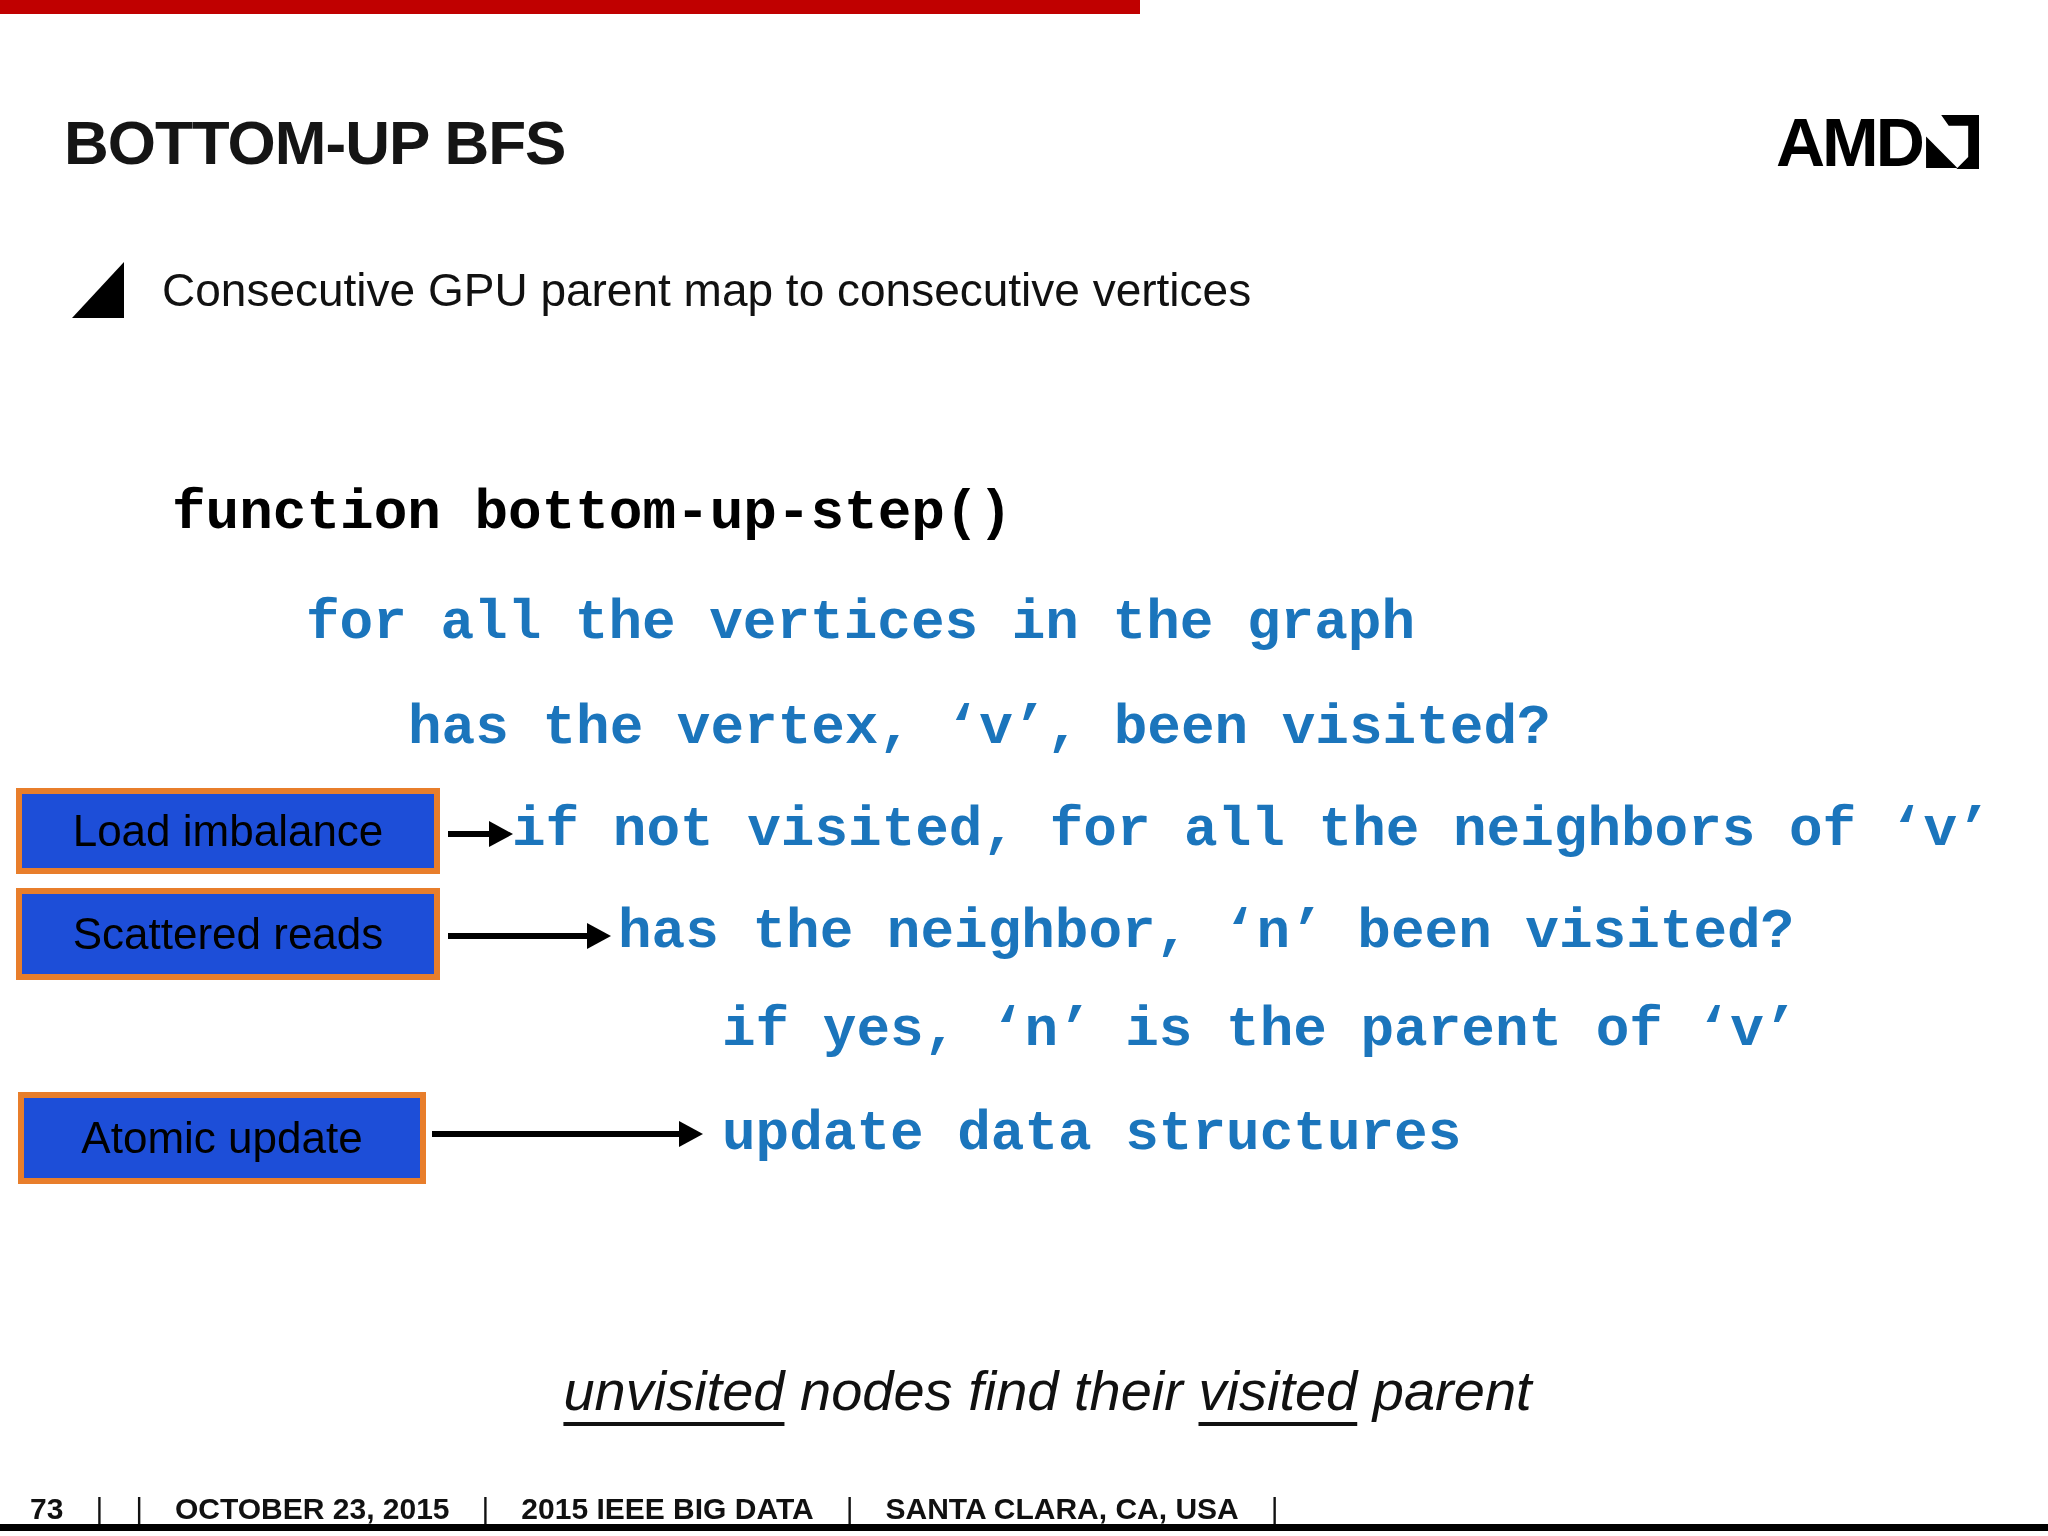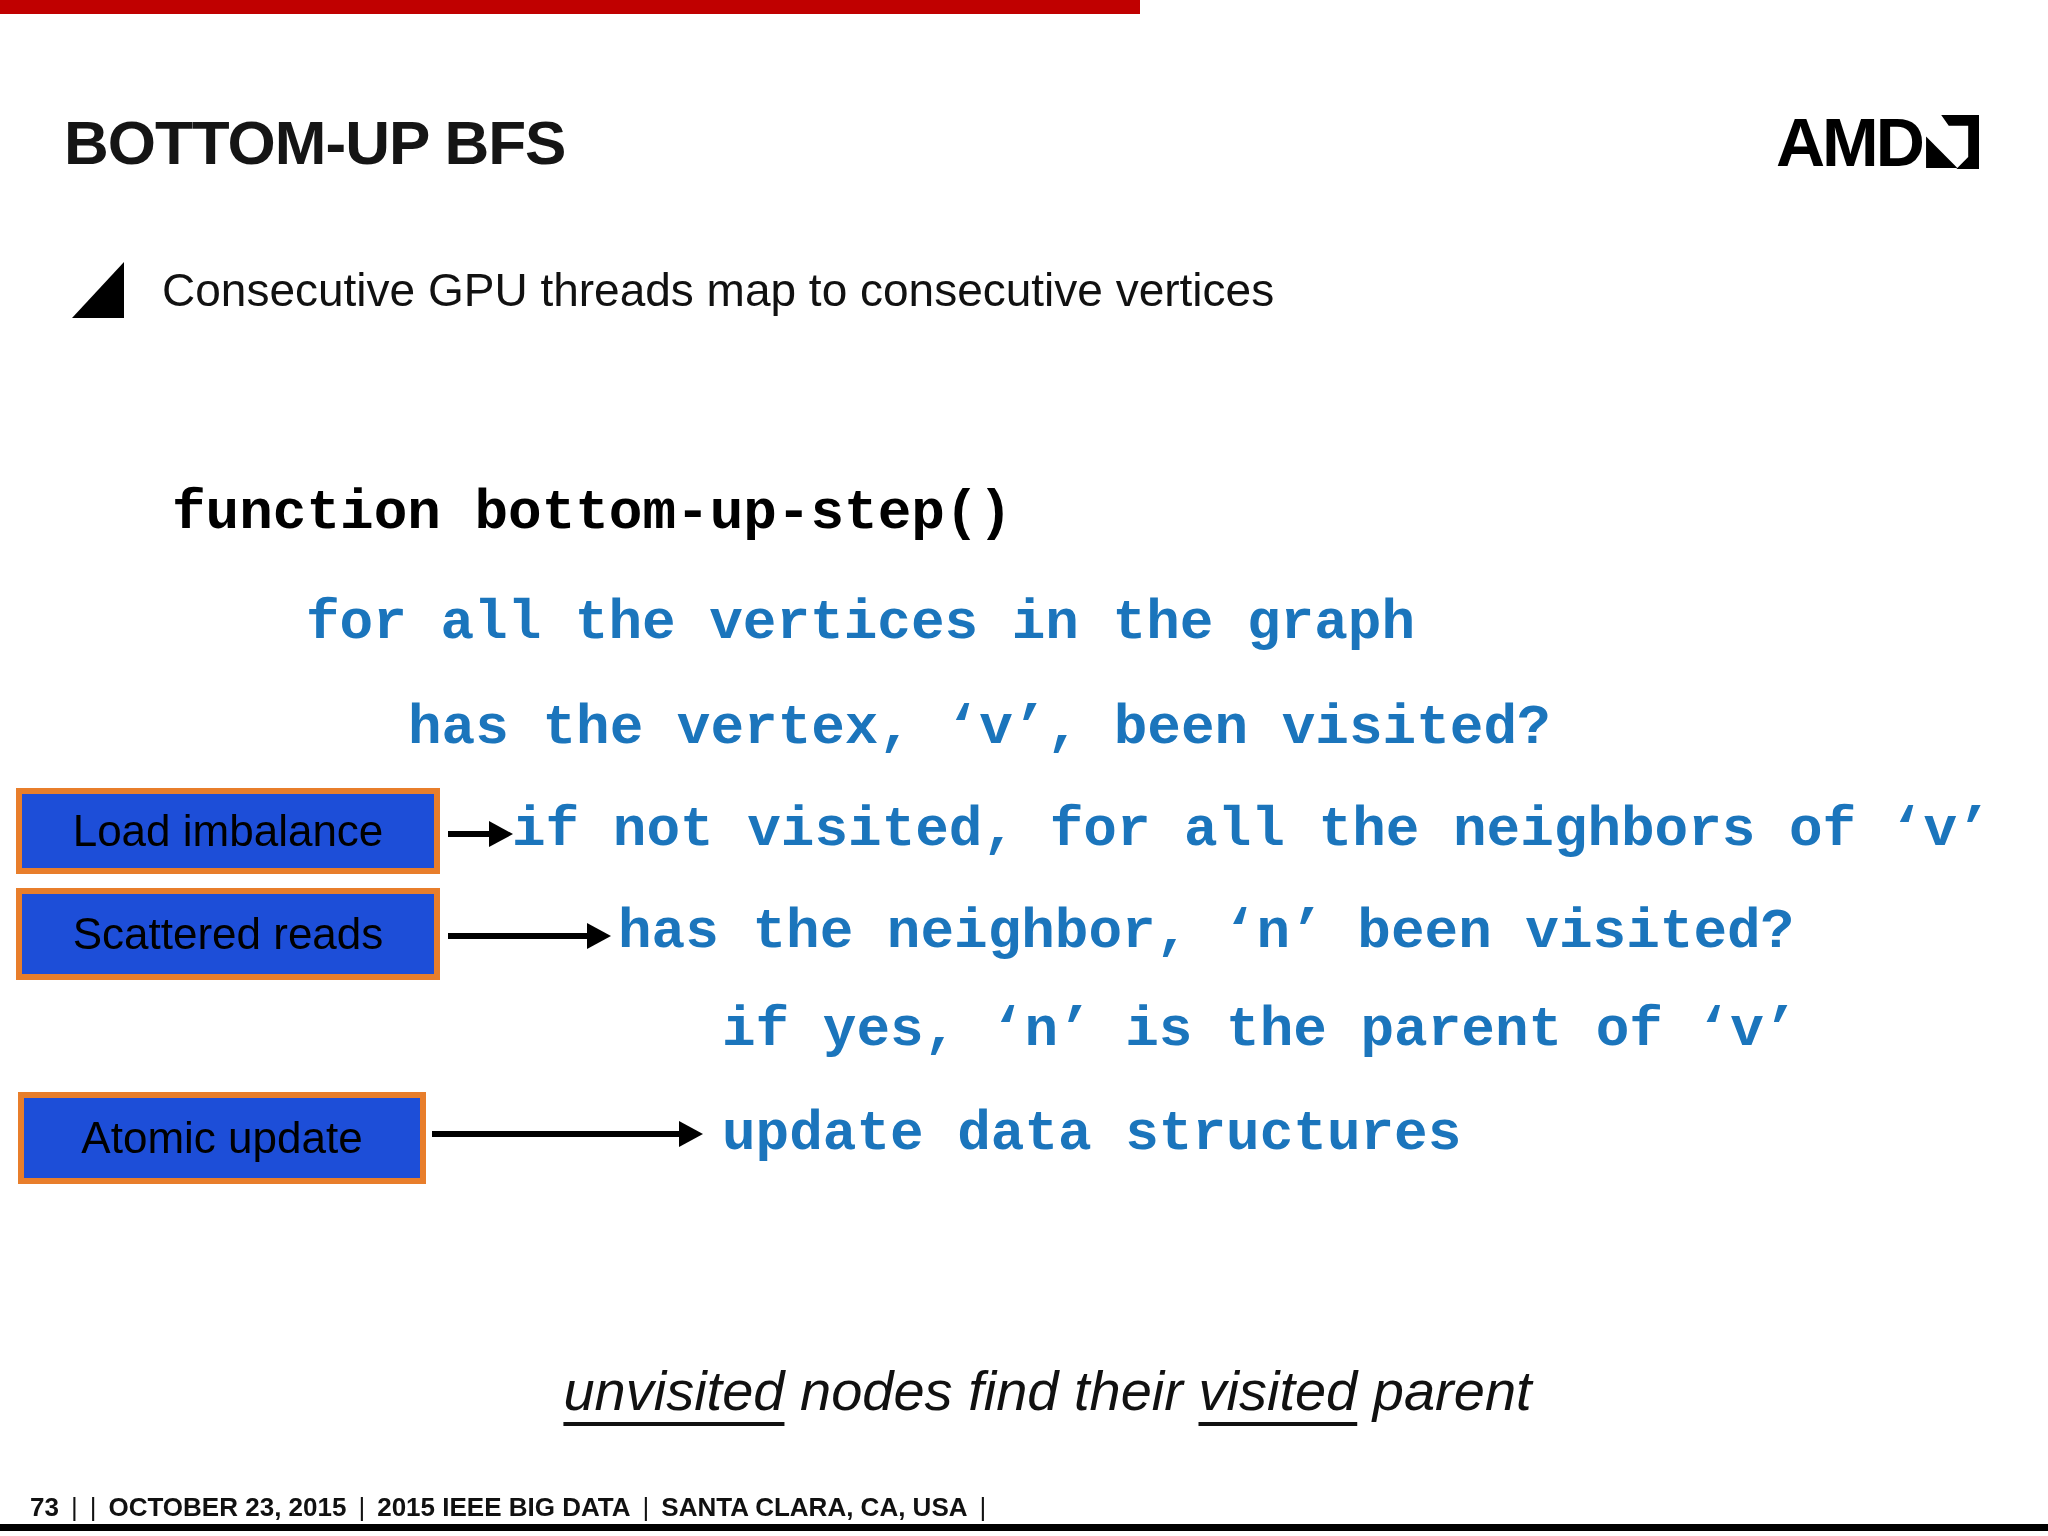--- a/index.html
+++ b/index.html
@@ -61,22 +61,22 @@
     position:absolute; left:0; top:1358px; width:2048px;
     text-align:center; font-size:56px; font-style:italic; color:#111;padding-left:47px;
   }
   .conclusion .u {
     text-decoration:underline;
     text-decoration-thickness:4px;
     text-underline-offset:12px;
   }
   .footer {
     position:absolute; left:30px; top:1492px; width:1990px;
-    display:flex; align-items:center; gap:12px;
-    font-size:26px; font-weight:bold; color:#111; white-space:nowrap;
+    display:flex; align-items:center; gap:32px;
+    font-size:30px; font-weight:bold; color:#111; white-space:nowrap;
   }
   .footer .sep { font-weight:normal; }
   .footer-rule {
     position:absolute; left:0; top:1524px; width:2048px; height:7px;
     background:#000;
   }
 </style>
 </head>
 <body>
 
@@ -89,21 +89,21 @@
   <div class="logo">
     <span class="logo-text">AMD</span>
     <svg class="logo-mark" viewBox="0 0 100 100">
       <polygon points="30,0 100,0 100,100 58,100 80,78 80,20 44,20" fill="#000"></polygon>
       <polygon points="2,40 2,98 60,98" fill="#000"></polygon>
     </svg>
   </div>
 
   <div class="bullet-row">
     <span class="tri-bullet"></span>
-    <span class="bullet-text">Consecutive GPU threads map to consecutive vertices</span>
+    <span class="bullet-text">Consecutive GPU parent map to consecutive vertices</span>
   </div>
 
   <div class="code-line black" style="left:172px; top:483px;">function bottom-up-step()</div>
   <div class="code-line" style="left:306px; top:593px;">for all the vertices in the graph</div>
   <div class="code-line" style="left:408px; top:698px;">has the vertex, ‘v’, been visited?</div>
   <div class="code-line" style="left:512px; top:800px;">if not visited, for all the neighbors of ‘v’</div>
   <div class="code-line" style="left:618px; top:902px;">has the neighbor, ‘n’ been visited?</div>
   <div class="code-line" style="left:722px; top:1000px;">if yes, ‘n’ is the parent of ‘v’</div>
   <div class="code-line" style="left:722px; top:1104px;">update data structures</div>
 

